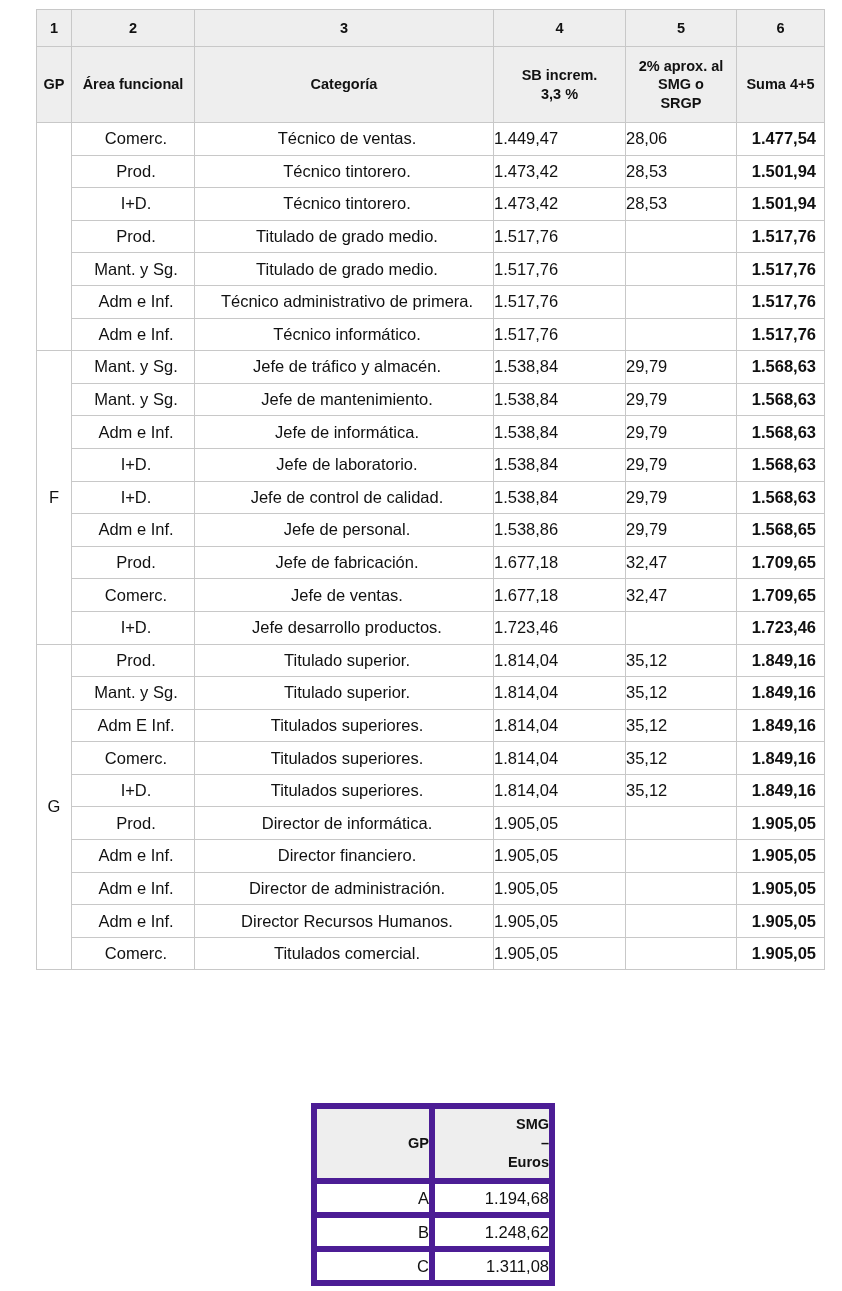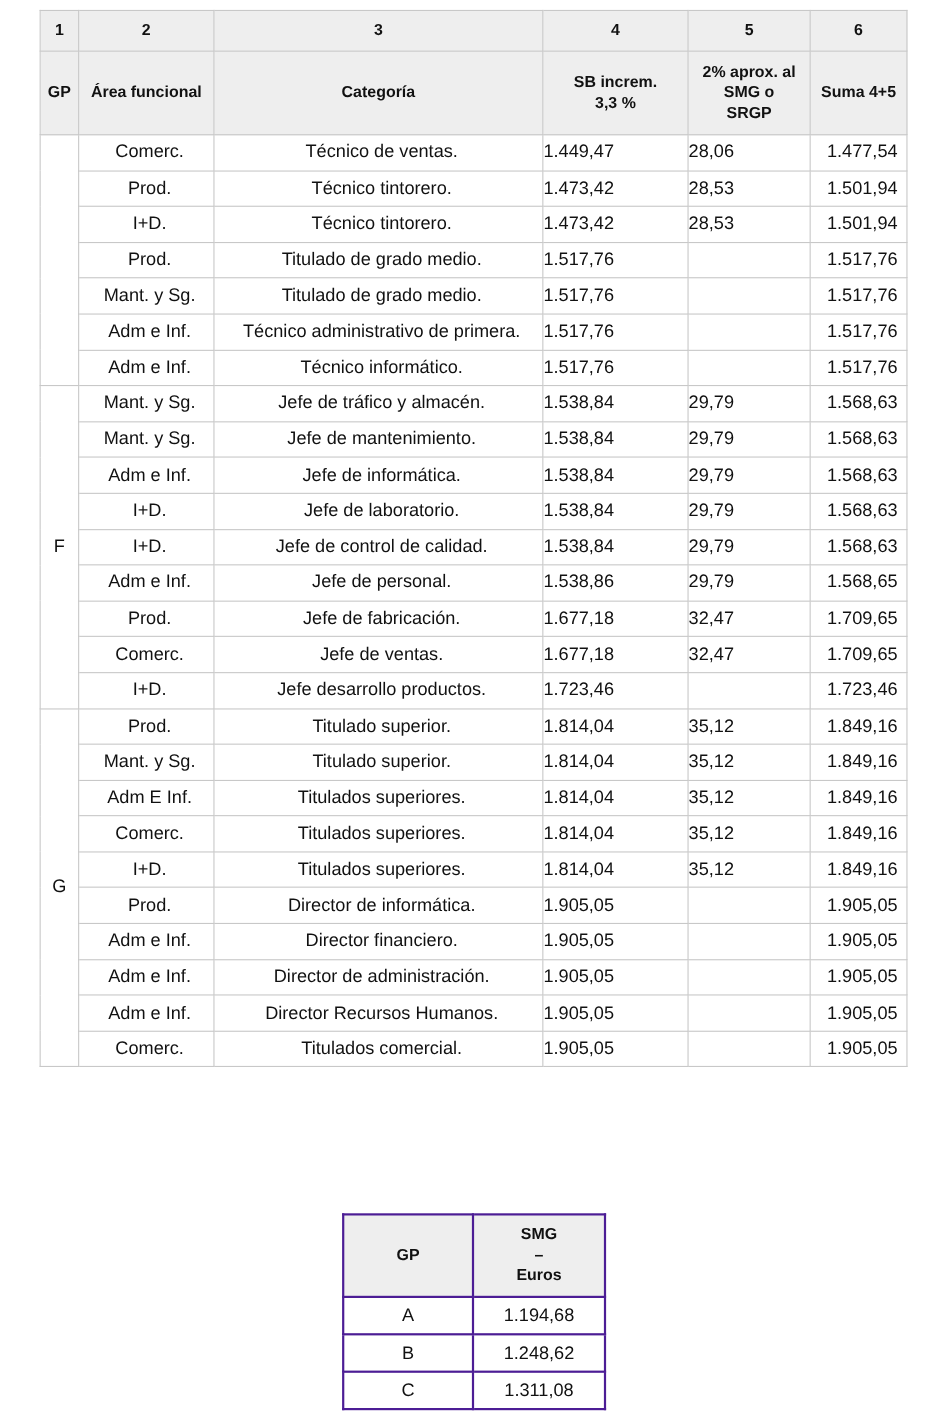--- a/index.html
+++ b/index.html
@@ -21,35 +21,35 @@
     }
     #main-table th {
       background: #eeeeee; font-weight: bold; font-size: 14.5px;
       text-align: center; line-height: 1.25;
     }
     #main-table tr.hdr-num th { height: 37px; }
     #main-table tr.hdr-lbl th { height: 76px; }
     #main-table td.gp { text-align: center; vertical-align: middle; }
     #main-table td.area, #main-table td.cat { text-align: center; padding-left: 6px; }
     #main-table td.num { text-align: left; }
-    #main-table td.sum { text-align: right; padding-right: 8px; }
+    #main-table td.sum { text-align: right; padding-right: 8px; font-weight: bold; }
     col.c1 { width: 35px; } col.c2 { width: 123px; } col.c3 { width: 299px; }
     col.c4 { width: 132px; } col.c5 { width: 111px; } col.c6 { width: 88px; }
 
     #notes {
       position: absolute; left: 36px; top: 1008px; width: 788px;
       font-size: 14.5px; line-height: 18px; text-align: justify;
     }
     #notes p { margin: 0; text-indent: 30px; }
 
     #smg-table {
       position: absolute; left: 311px; top: 1103px; width: 238px; table-layout: fixed;
     }
     #smg-table th, #smg-table td {
-      border: 2px solid #4c1d95; text-align: center; padding: 0; box-sizing: border-box;
+      border: 6px solid #4c1d95; text-align: right; padding: 0; box-sizing: border-box;
     }
     #smg-table th {
       background: #eeeeee; font-weight: bold; font-size: 14.5px; height: 75px; line-height: 1.3;
     }
     #smg-table td { font-size: 16.5px; height: 34px; }
     col.s1 { width: 118px; } col.s2 { width: 120px; }
   </style>
 </head>
 <body>
 

